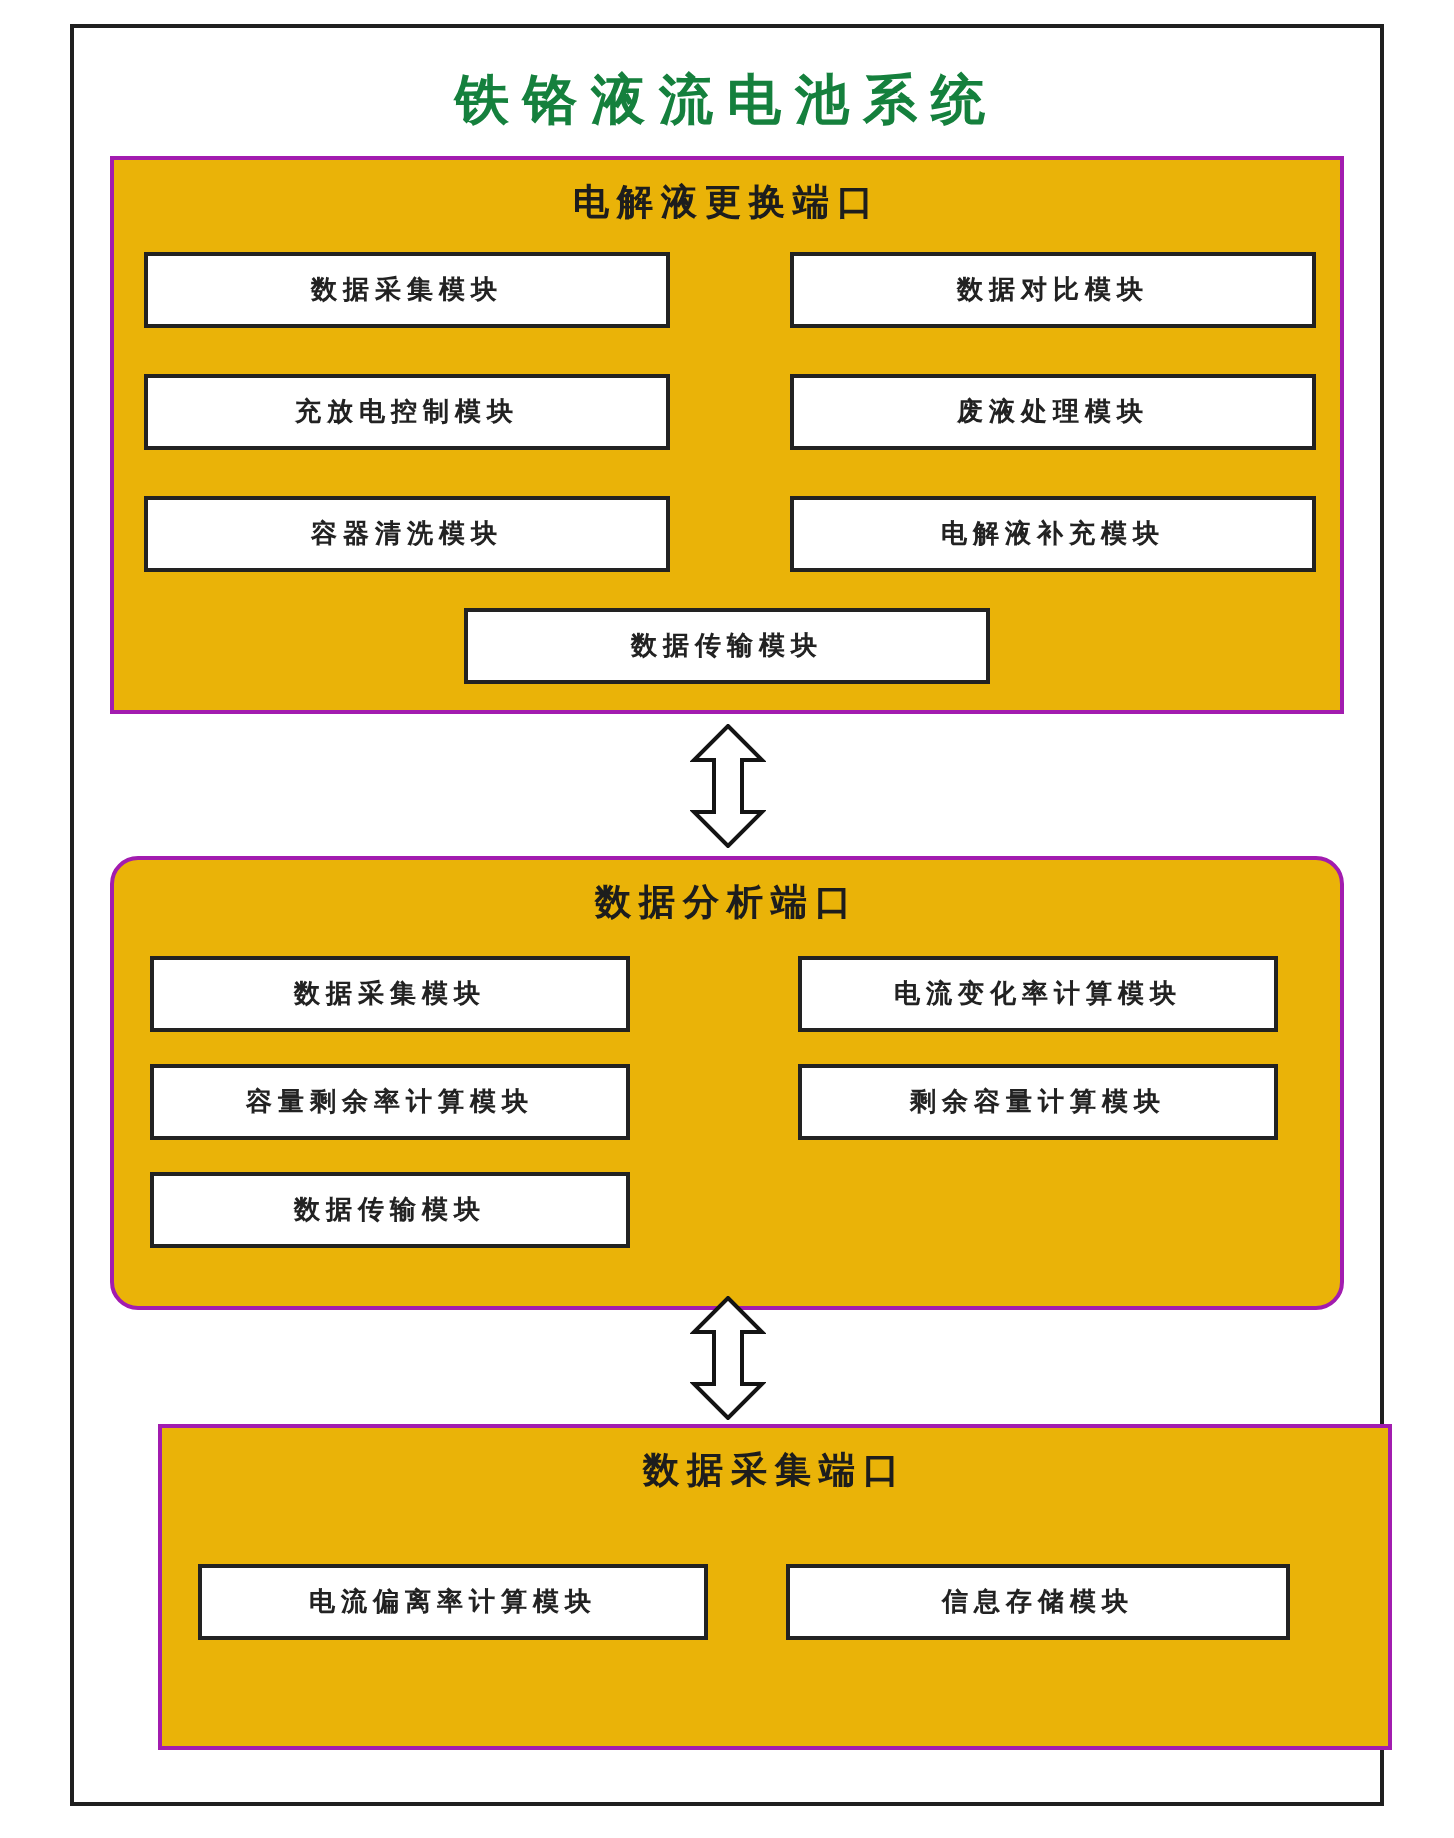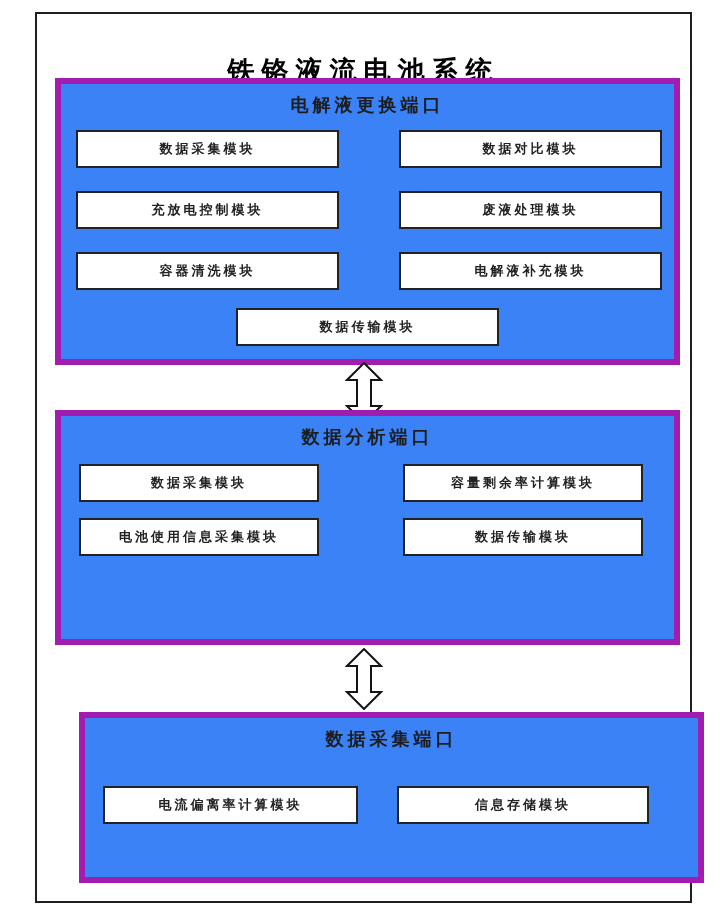--- a/index.html
+++ b/index.html
@@ -27,33 +27,32 @@
   }
   .diagram-title {
     position: absolute;
     top: 18px;
     left: 0;
     width: 100%;
     text-align: center;
     font-size: 27px;
     font-weight: bold;
     letter-spacing: 7px;
-    color: #000000;
-    margin-top: 21px;
+    color: #15803d;
   }
   .section {
     position: absolute;
     left: 18px;
     width: 613px;
-    border: 6px solid #a21caf;
-    background: #3b82f6;
+    border: 2px solid #a21caf;
+    background: #eab308;
     box-sizing: content-box;
   }
   .sec1 { top: 64px;  height: 275px; }
-  .sec2 { top: 396px; height: 223px; }
+  .sec2 { top: 414px; height: 223px; border-radius: 14px; }
   .sec3 { top: 698px; height: 159px; margin-left: 24px; }
   .sec-header {
     margin-top: 9px;
     text-align: center;
     font-size: 18px;
     font-weight: bold;
     letter-spacing: 4px;
     color: #1d1d1d;
   }
   .mod-grid {
@@ -126,22 +125,23 @@
     <div class="arrow-wrap arrow1">
       <svg width="38" height="62" viewBox="0 0 38 62">
         <polygon points="19,1 36,18 26,18 26,44 36,44 19,61 2,44 12,44 12,18 2,18" fill="#ffffff" stroke="#141414" stroke-width="2"></polygon>
       </svg>
     </div>
 
     <div class="section sec2">
       <div class="sec-header">数据分析端口</div>
       <div class="mod-grid">
         <div class="module">数据采集模块</div>
+        <div class="module">电流变化率计算模块</div>
         <div class="module">容量剩余率计算模块</div>
-        <div class="module">电池使用信息采集模块</div>
+        <div class="module">剩余容量计算模块</div>
         <div class="module">数据传输模块</div>
       </div>
     </div>
 
     <div class="arrow-wrap arrow2">
       <svg width="38" height="62" viewBox="0 0 38 62">
         <polygon points="19,1 36,18 26,18 26,44 36,44 19,61 2,44 12,44 12,18 2,18" fill="#ffffff" stroke="#141414" stroke-width="2"></polygon>
       </svg>
     </div>
 

